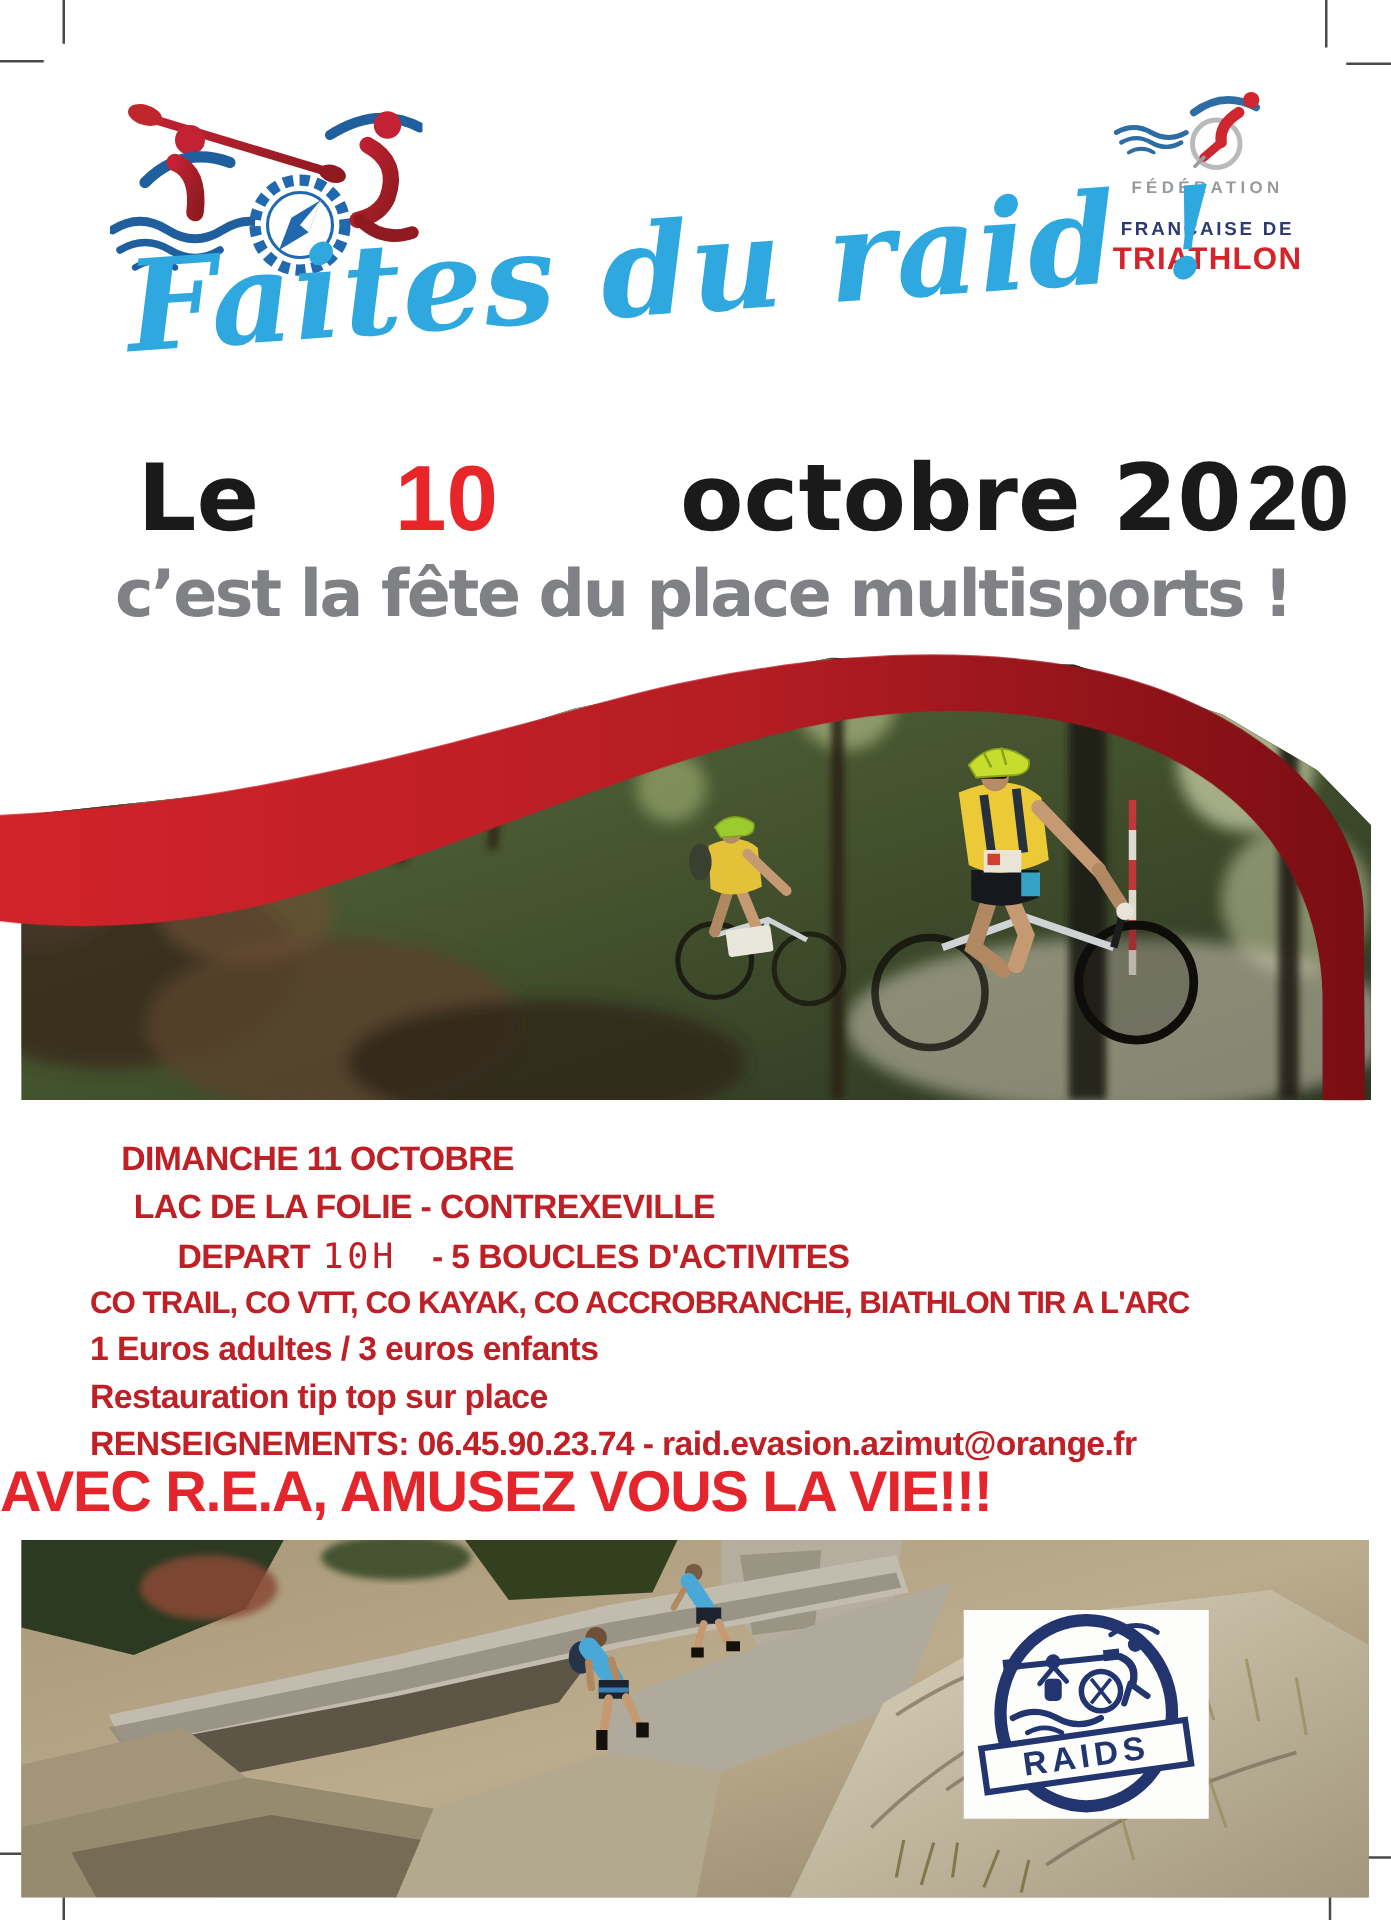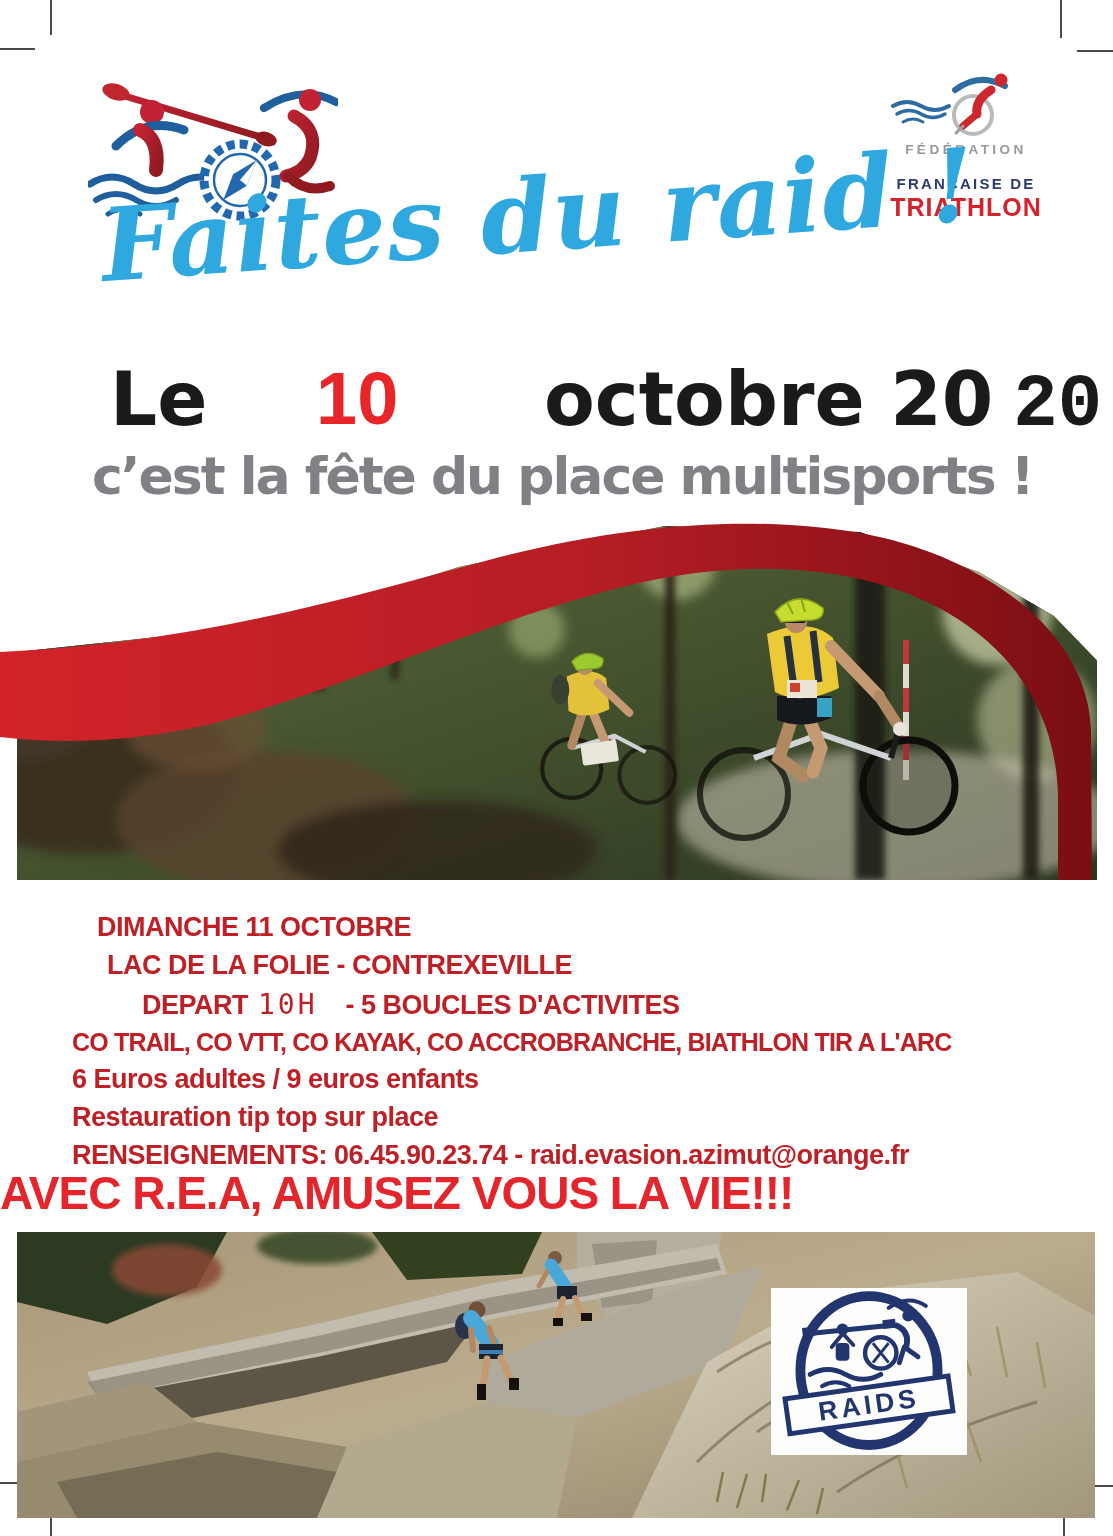--- a/index.html
+++ b/index.html
@@ -24,21 +24,21 @@
     transform:rotate(-4deg);transform-origin:0 80%;
     letter-spacing:1px;white-space:nowrap;
   }
   
   .dateline{position:absolute;left:16px;top:356px;width:1113px;height:100px;
     font-family:"DejaVu Sans",sans-serif;font-weight:700;font-size:74px;color:var(--date-black,#1A1A1A);}
   .dateline .dp{position:absolute;white-space:nowrap;}
   .d-le{left:94px;}
   .d-day{left:300px;color:var(--day-red,#E8262A);font-family:"Liberation Sans",sans-serif;}
   .d-month{left:528px;}
-  .d-y2{font-family:Liberation Mono, monospace;margin-left:20px;}
+  .d-y2{font-family:Liberation Sans, sans-serif;margin-left:4px;}
   .subtitle{
     position:absolute;left:92px;top:446px;width:960px;white-space:nowrap;
     font-family:"DejaVu Sans",sans-serif;font-weight:700;font-size:52px;letter-spacing:-2px;
     color:var(--subtitle-gray,#7F8184);
   }
   
   .hero{
     position:absolute;left:17px;top:520px;width:1080px;height:360px;
     clip-path:polygon(0 36.7%,24% 29%,41% 13%,60% 1.7%,78% 3.3%,89% 14.4%,96% 26.7%,100% 39%,100% 100%,0 100%);
     background:#33402a;
@@ -235,21 +235,21 @@
              L1092,375 L1058,375 L1058,290 C1056,215 1020,150 948,108
              C862,58 742,52 622,82 C492,114 352,180 222,216
              C130,240 50,238 0,232 Z" fill="url(#ribgrad)"></path>
   </svg>
 
   <div class="info">
     <div class="iline sh1">DIMANCHE 11 OCTOBRE</div>
     <div class="iline sh2">LAC DE LA FOLIE - CONTREXEVILLE</div>
     <div class="iline sh3"><span>DEPART</span><span class="time">10H</span><span class="dsuffix">- 5 BOUCLES D'ACTIVITES</span></div>
     <div class="iline long">CO TRAIL, CO VTT, CO KAYAK, CO ACCROBRANCHE, BIATHLON TIR A L'ARC</div>
-    <div class="iline">6 Euros adultes / 9 euros enfants</div>
+    <div class="iline">1 Euros adultes / 3 euros enfants</div>
     <div class="iline">Restauration tip top sur place</div>
     <div class="iline">RENSEIGNEMENTS: 06.45.90.23.74 - raid.evasion.azimut@orange.fr</div>
   </div>
 
   <div class="slogan">AVEC R.E.A, AMUSEZ VOUS LA VIE!!!</div>
 
   <div class="footer-photo">
     <svg width="1078" height="286" viewBox="0 0 1078 286">
       <defs>
         <linearGradient id="rock" x1="0" y1="0" x2="1" y2="1">

